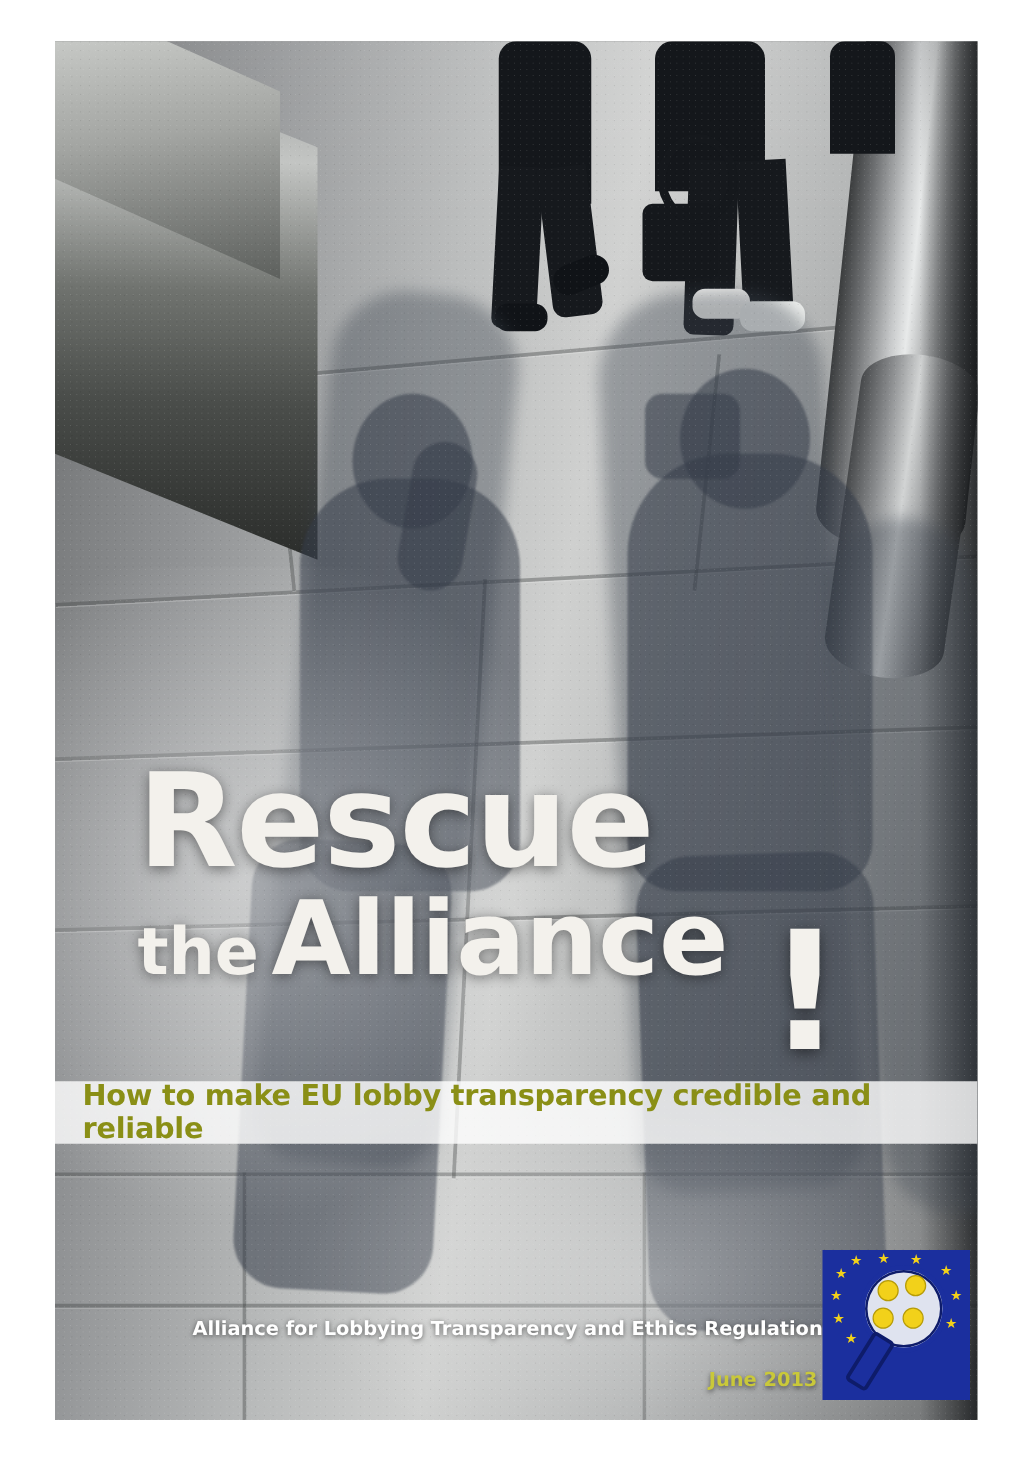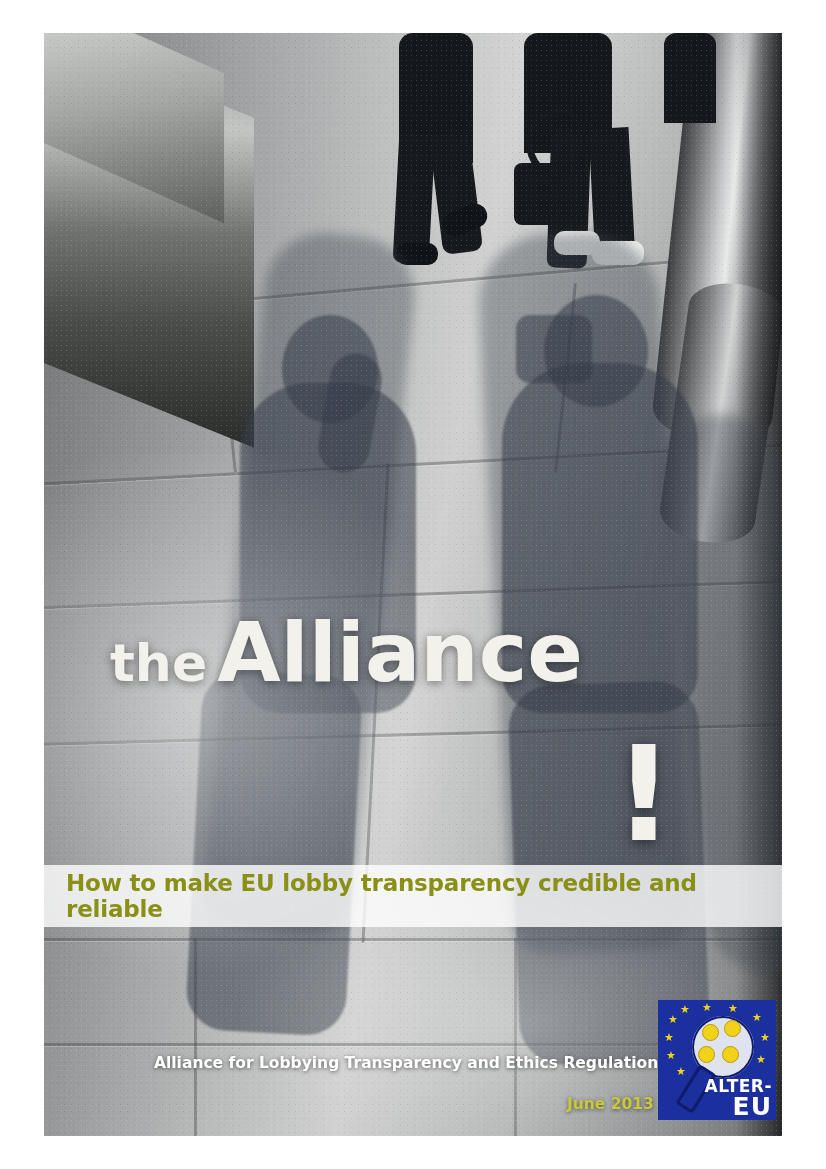--- a/index.html
+++ b/index.html
@@ -173,21 +173,21 @@
     top: 120px;
     line-height: 1;
     text-shadow: 0 3px 12px rgba(0,0,0,.5);
   }
   
   .subtitle-bar {
     position: absolute;
     left: 0;
     right: 0;
     top: 832px;
-    height: 62px;
+    height: 50px;
     background: rgba(255,255,255,.80);
     display: flex;
     align-items: center;
   }
   .subtitle-text {
     font-family: "DejaVu Sans", sans-serif;
     font-size: 23px;
     font-weight: 700;
     color: #8a8f16;
     padding-left: 22px;
@@ -333,20 +333,21 @@
     <div class="shadow-blob" style="left:470px;top:650px;width:190px;height:380px;border-radius:44px;transform:rotate(-2deg);"></div>
     <div class="shadow-blob" style="left:472px;top:282px;width:76px;height:68px;border-radius:14px;"></div>
 
     <div class="shadow-soft" style="left:640px;top:380px;width:120px;height:560px;transform:rotate(-6deg);border-radius:60px;"></div>
 
     <div class="glare"></div>
     <div class="glare2"></div>
     <div class="speckle"></div>
 
     <div class="title-wrap">
+      <div class="title-line1">Rescue</div>
       <div class="title-line2">
         <span class="title-the">the</span><span class="title-register">Alliance</span>
       </div>
       <div class="title-bang">!</div>
     </div>
 
     <div class="subtitle-bar">
       <div class="subtitle-text">How to make EU lobby transparency credible and reliable</div>
     </div>
 
@@ -366,20 +367,16 @@
         <div class="logo-star" style="left:102px;top:32px;">★</div>
         <div class="logo-star" style="left:98px;top:54px;">★</div>
       </div>
       <div class="logo-glass-circle">
         <div class="logo-coin" style="left:10px;top:8px;width:15px;height:15px;"></div>
         <div class="logo-coin" style="left:32px;top:4px;width:15px;height:15px;"></div>
         <div class="logo-coin" style="left:6px;top:30px;width:15px;height:15px;"></div>
         <div class="logo-coin" style="left:30px;top:30px;width:15px;height:15px;"></div>
       </div>
       <div class="logo-handle"></div>
-      <div class="logo-text">
-        <div class="l1">ALTER-</div>
-        <div class="l2">EU</div>
-      </div>
     </div>
 
   </div>
 </div>
 
 </body></html>

